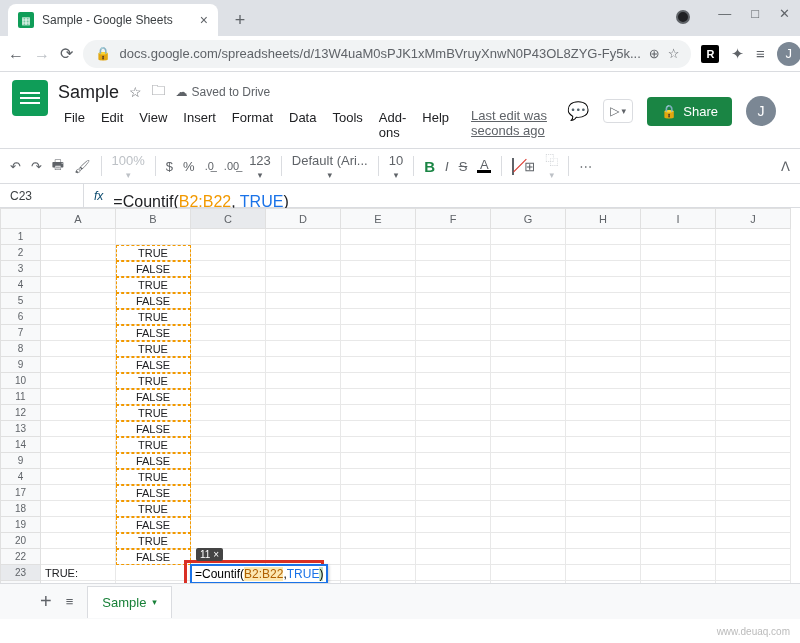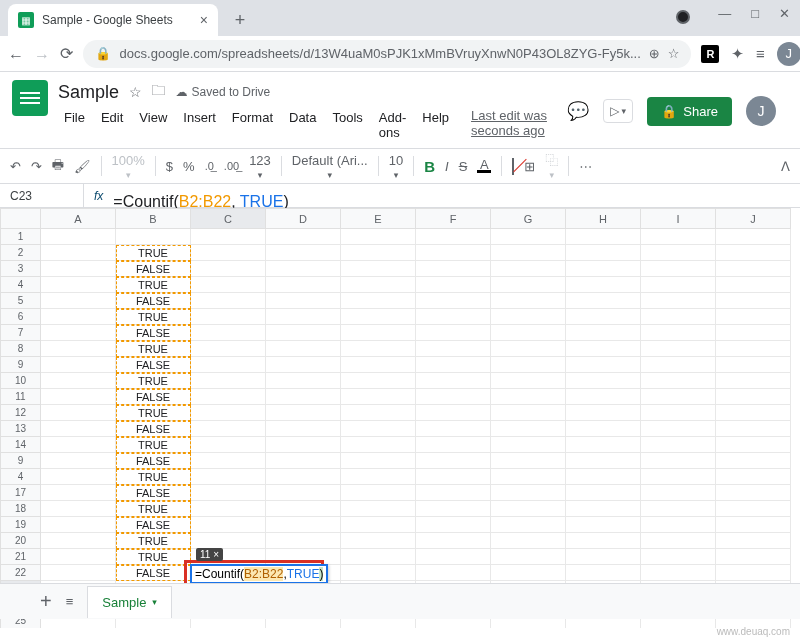--- a/index.html
+++ b/index.html
@@ -470,33 +470,20 @@
           <td class=""></td>
           <td class=""></td>
           <td class=""></td>
           <td class=""></td>
           <td class=""></td>
           <td class=""></td>
           <td class=""></td>
           <td class=""></td>
         </tr>
         <tr>
-          <th class="row ">21</th>
-          <td class=" left"></td>
-          <td class="marching">TRUE</td>
-          <td class=""></td>
-          <td class=""></td>
-          <td class=""></td>
-          <td class=""></td>
-          <td class=""></td>
-          <td class=""></td>
-          <td class=""></td>
-          <td class=""></td>
-        </tr>
-        <tr>
           <th class="row ">22</th>
           <td class=" left"></td>
           <td class="marching">FALSE</td>
           <td class=""></td>
           <td class=""></td>
           <td class=""></td>
           <td class=""></td>
           <td class=""></td>
           <td class=""></td>
           <td class=""></td>

